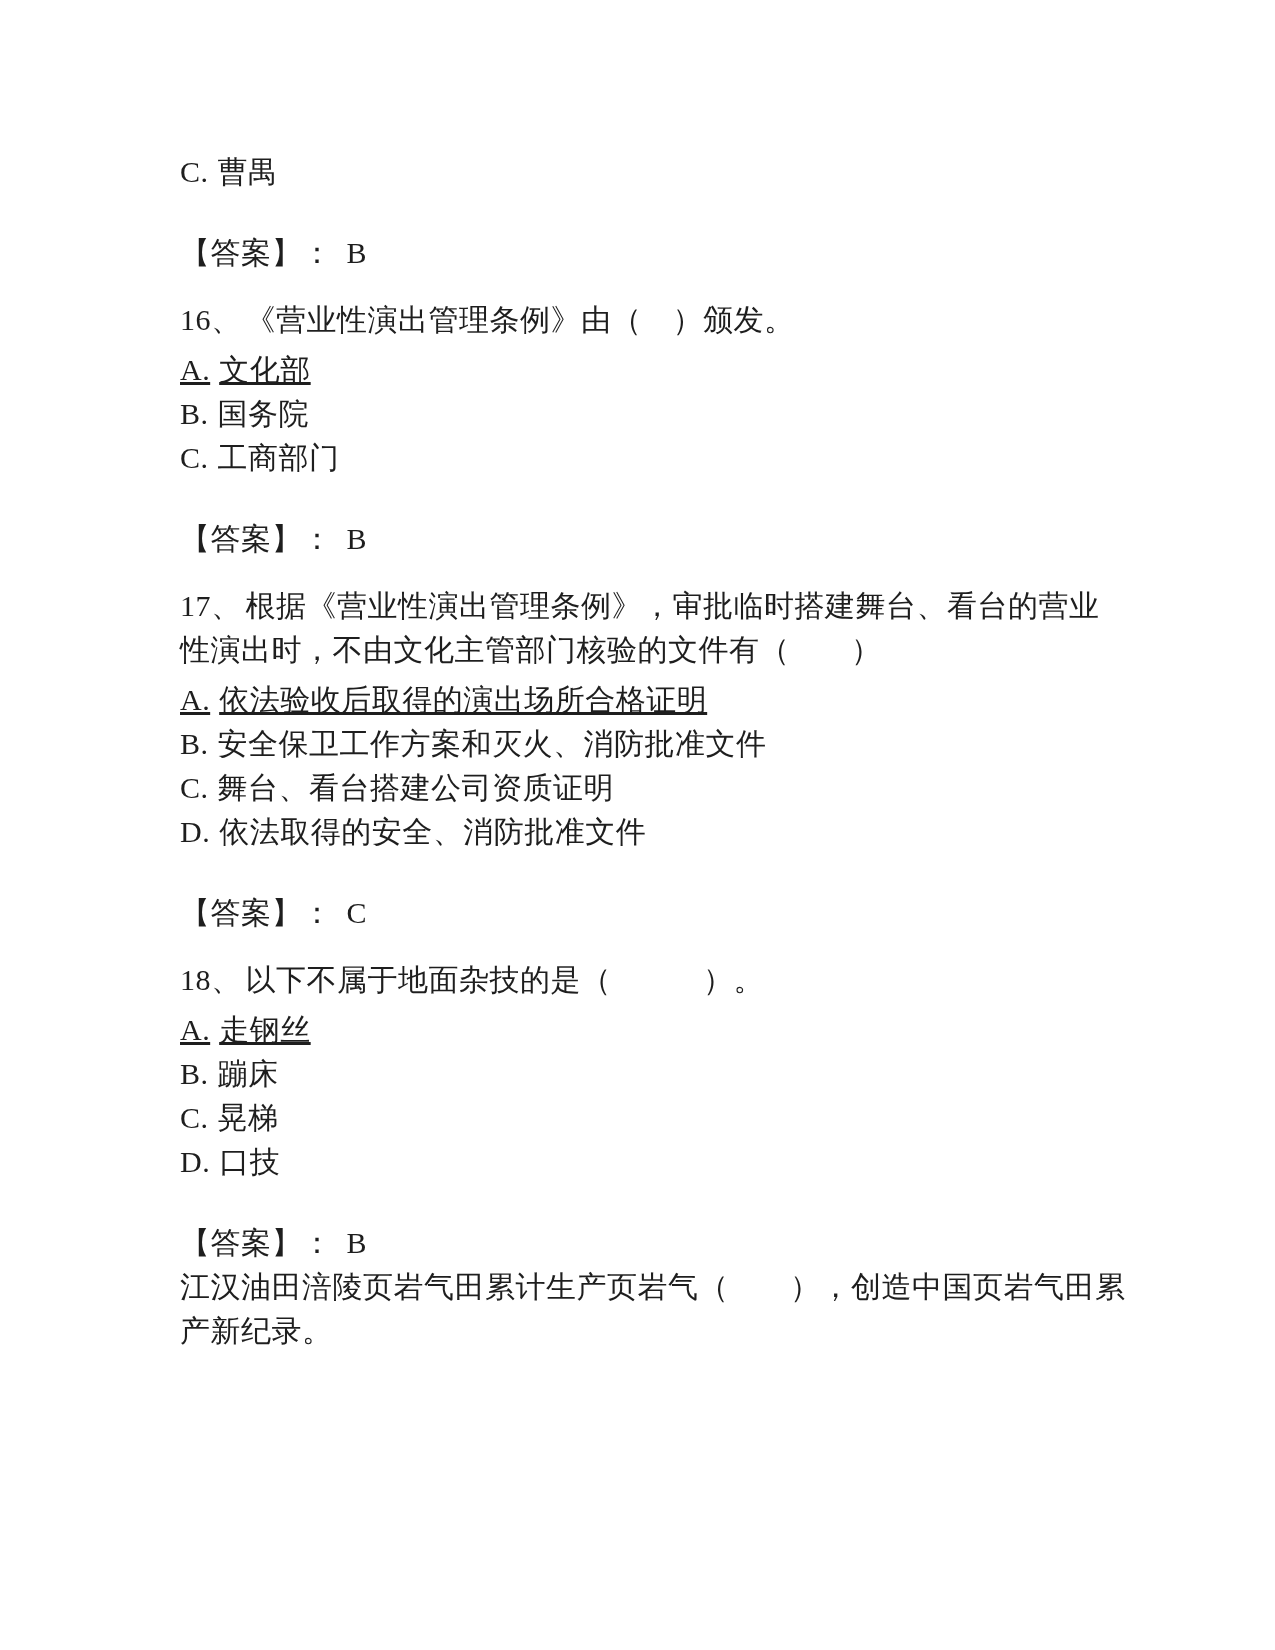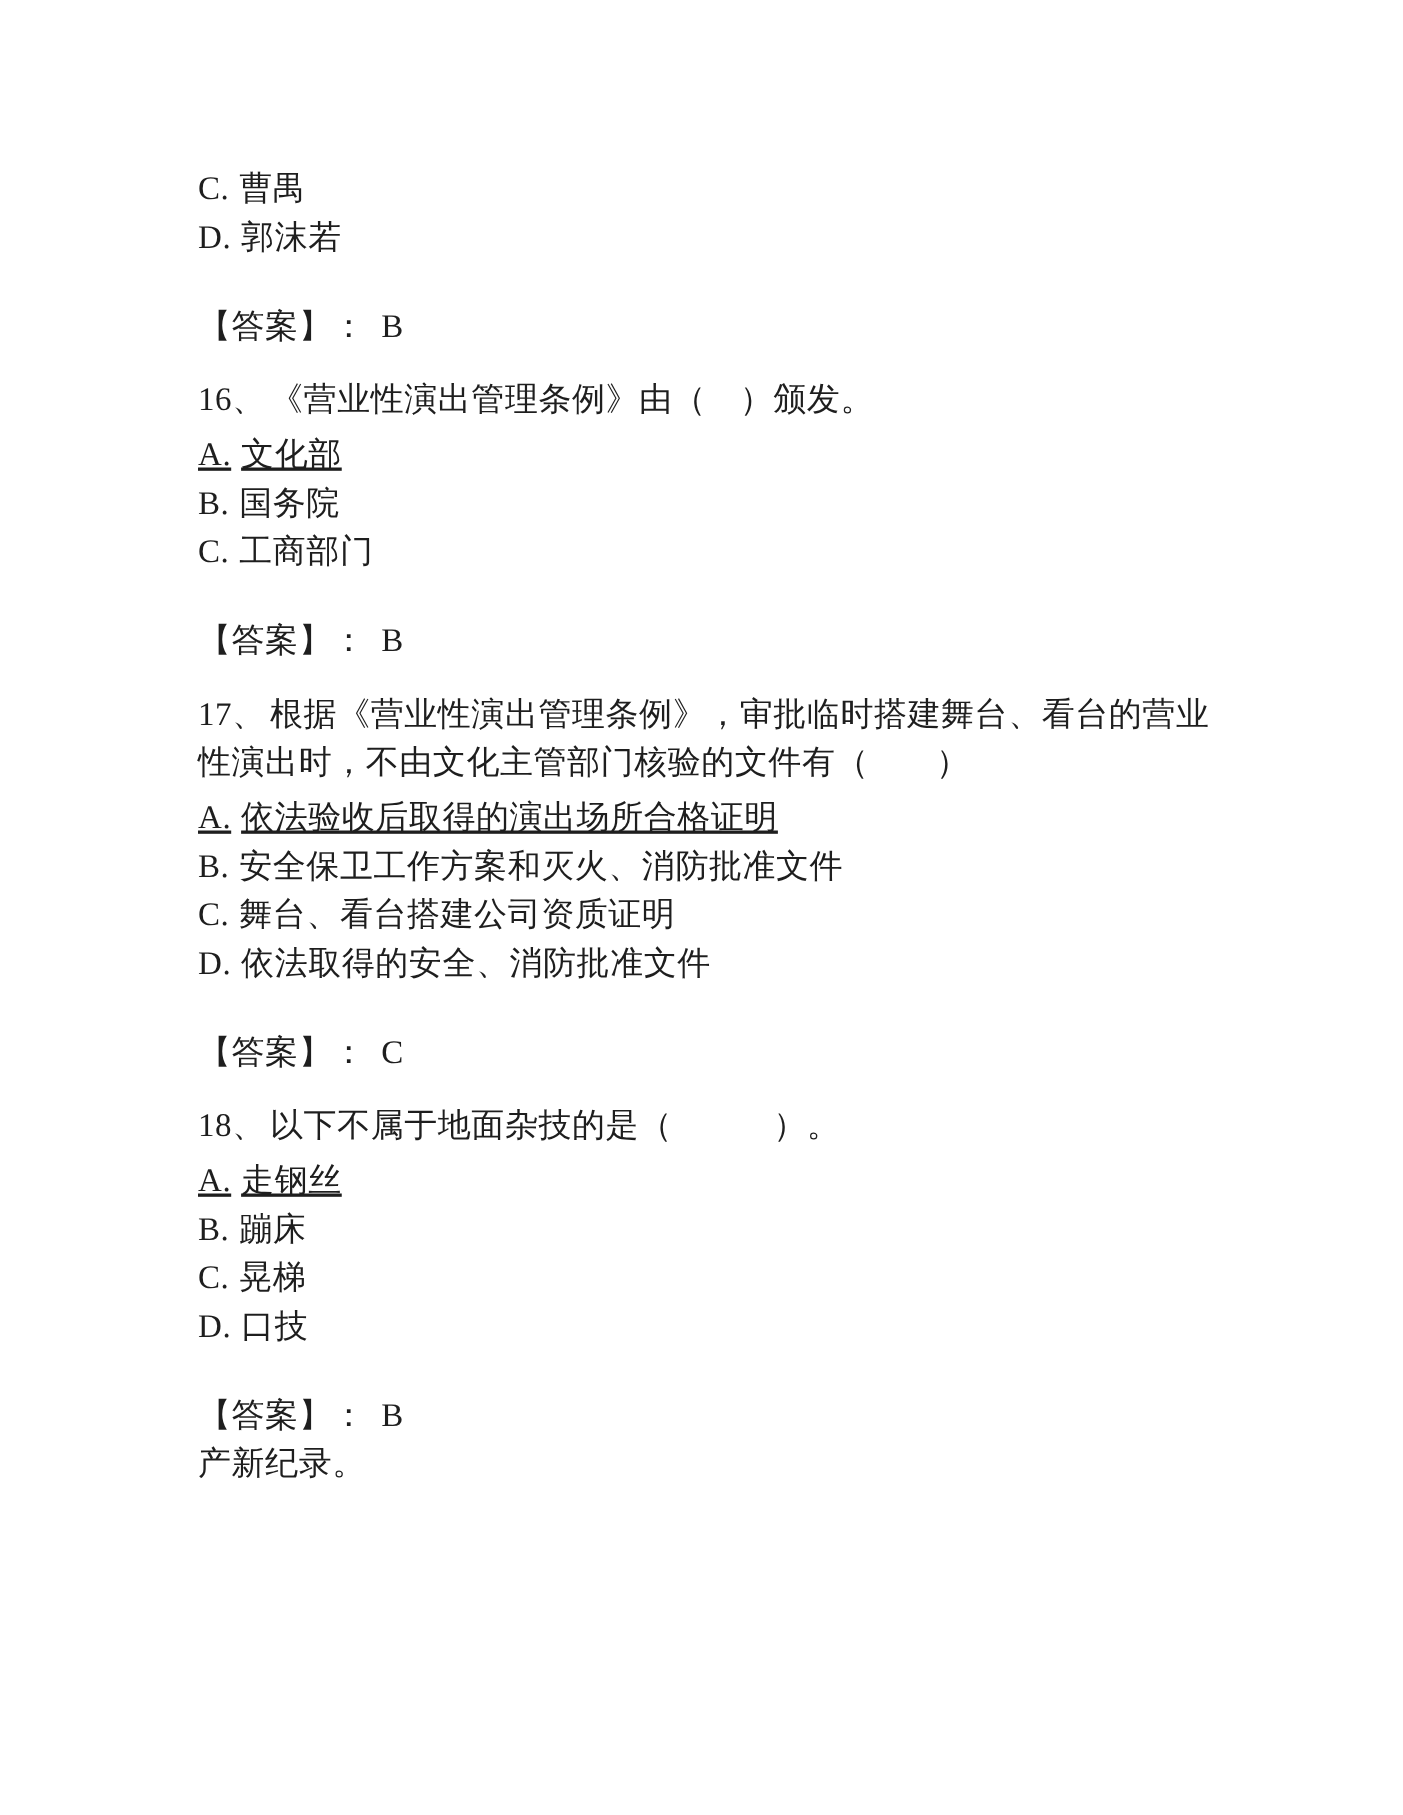--- a/index.html
+++ b/index.html
@@ -44,23 +44,20 @@
   .answer-value { margin-left: 14px; }
 </style>
 </head>
 <body>
 
 <div class="page">
   <main class="content">
 
     <div class="line">
       <span class="opt-label">C.</span><span>曹禺</span>
-    </div>
-    <div class="line">
-      <span class="opt-label">D.</span><span>郭沫若</span>
     </div>
     <div class="line ans">
       <span>【答案】：</span><span class="answer-value">B</span>
     </div>
 
     <div class="line qstart">
       <span class="q-num">16、</span><span>《营业性演出管理条例》由（　）颁发。</span>
     </div>
     <div class="line opt1">
       <span class="opt-label">A.</span><span>文化部</span>
@@ -110,17 +107,20 @@
       <span class="opt-label">C.</span><span>晃梯</span>
     </div>
     <div class="line">
       <span class="opt-label">D.</span><span>口技</span>
     </div>
     <div class="line ans">
       <span>【答案】：</span><span class="answer-value">B</span>
     </div>
 
     <div class="line">
+      <span>江汉油田涪陵页岩气田累计生产页岩气（　　），创造中国页岩气田累</span>
+    </div>
+    <div class="line">
       <span>产新纪录。</span>
     </div>
 
   </main>
 </div>
 
 </body></html>

